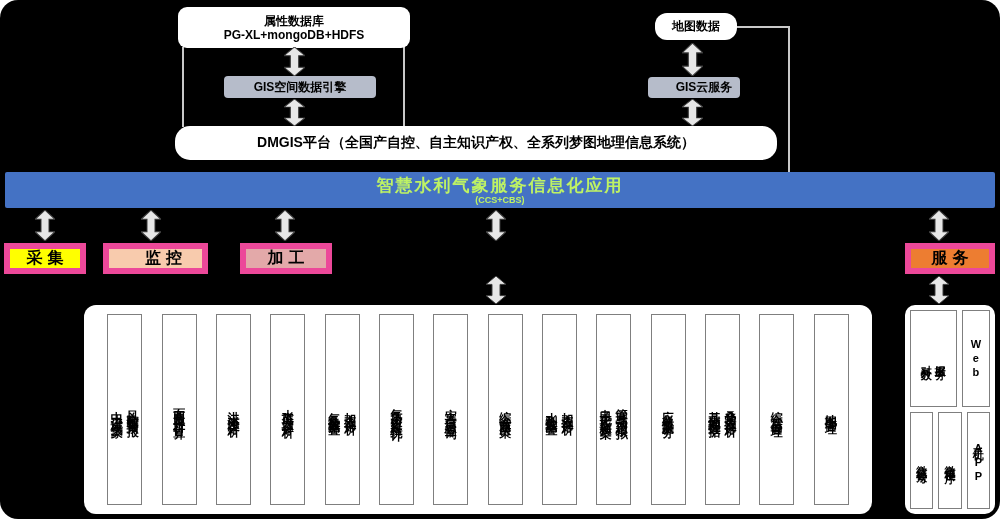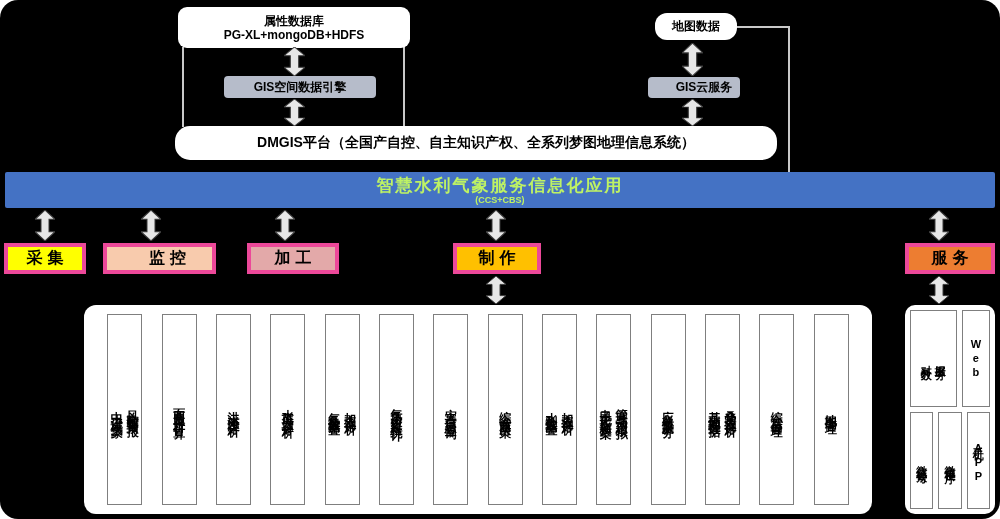--- a/index.html
+++ b/index.html
@@ -24,25 +24,25 @@
   .dmgis { left:175px; top:126px; width:602px; height:34px; background:#fff; border-radius:15px;
            display:flex; align-items:center; justify-content:center; font-size:14px; font-weight:bold; }
 
   .app-bar { left:5px; top:172px; width:990px; height:36px; background:#4472c4; border-radius:2px;
              display:flex; flex-direction:column; align-items:center; justify-content:center; color:#bef264; }
   .app-title { font-size:17px; font-weight:bold; letter-spacing:2px; line-height:19px; }
   .app-sub   { font-size:9px;  font-weight:bold; line-height:10px; }
 
   
   .stage { top:243px; height:31px; display:flex; align-items:center; justify-content:center;
-           font-size:16px; font-weight:bold; border:4px solid #ec4899; }
+           font-size:16px; font-weight:bold; border:6px solid #ec4899; }
   .stage span { letter-spacing:5px; margin-right:-5px; }
   .stage-caiji    { left:4px;   width:82px; background:#ffff00; }
-  .stage-jiankong { left:103px; width:113px; background:#f8cbad;padding-left:16px; }
-  .stage-jiagong  { left:247px; width:92px; background:#e3a9a9; }
+  .stage-jiankong { left:103px; width:105px; background:#f8cbad;padding-left:16px; }
+  .stage-jiagong  { left:240px; width:92px; background:#e3a9a9; }
   .stage-zhizuo   { left:453px; width:88px; background:#ffc000; }
   .stage-fuwu     { left:905px; width:90px; background:#ed7d31; }
 
   
   .varrow { position:absolute; }
   .varrow svg { display:block; width:100%; height:100%; }
   .a1 { left:284px; top:47px;  width:21px; height:29px; }
   .a2 { left:284px; top:99px;  width:21px; height:27px; }
   .b1 { left:682px; top:43px;  width:21px; height:33px; }
   .b2 { left:682px; top:99px;  width:21px; height:27px; }
@@ -162,23 +162,20 @@
 
   <div class="abs stage stage-caiji">
     <span>采集</span>
   </div>
   <div class="abs stage stage-jiankong">
     <span>监控</span>
   </div>
   <div class="abs stage stage-jiagong">
     <span>加工</span>
   </div>
-  <div class="abs stage stage-zhizuo">
-    <span>制作</span>
-  </div>
   <div class="abs stage stage-fuwu">
     <span>服务</span>
   </div>
 
   <div class="varrow d1">
     <svg viewBox="0 0 20 30" preserveAspectRatio="none">
         <path d="M10 0 L20 9 L14 9 L14 21 L20 21 L10 30 L0 21 L6 21 L6 9 L0 9 Z" fill="#e7e7e7" stroke="#3b3b3b" stroke-width="1"></path>
       </svg>
   </div>
   <div class="varrow d2">

